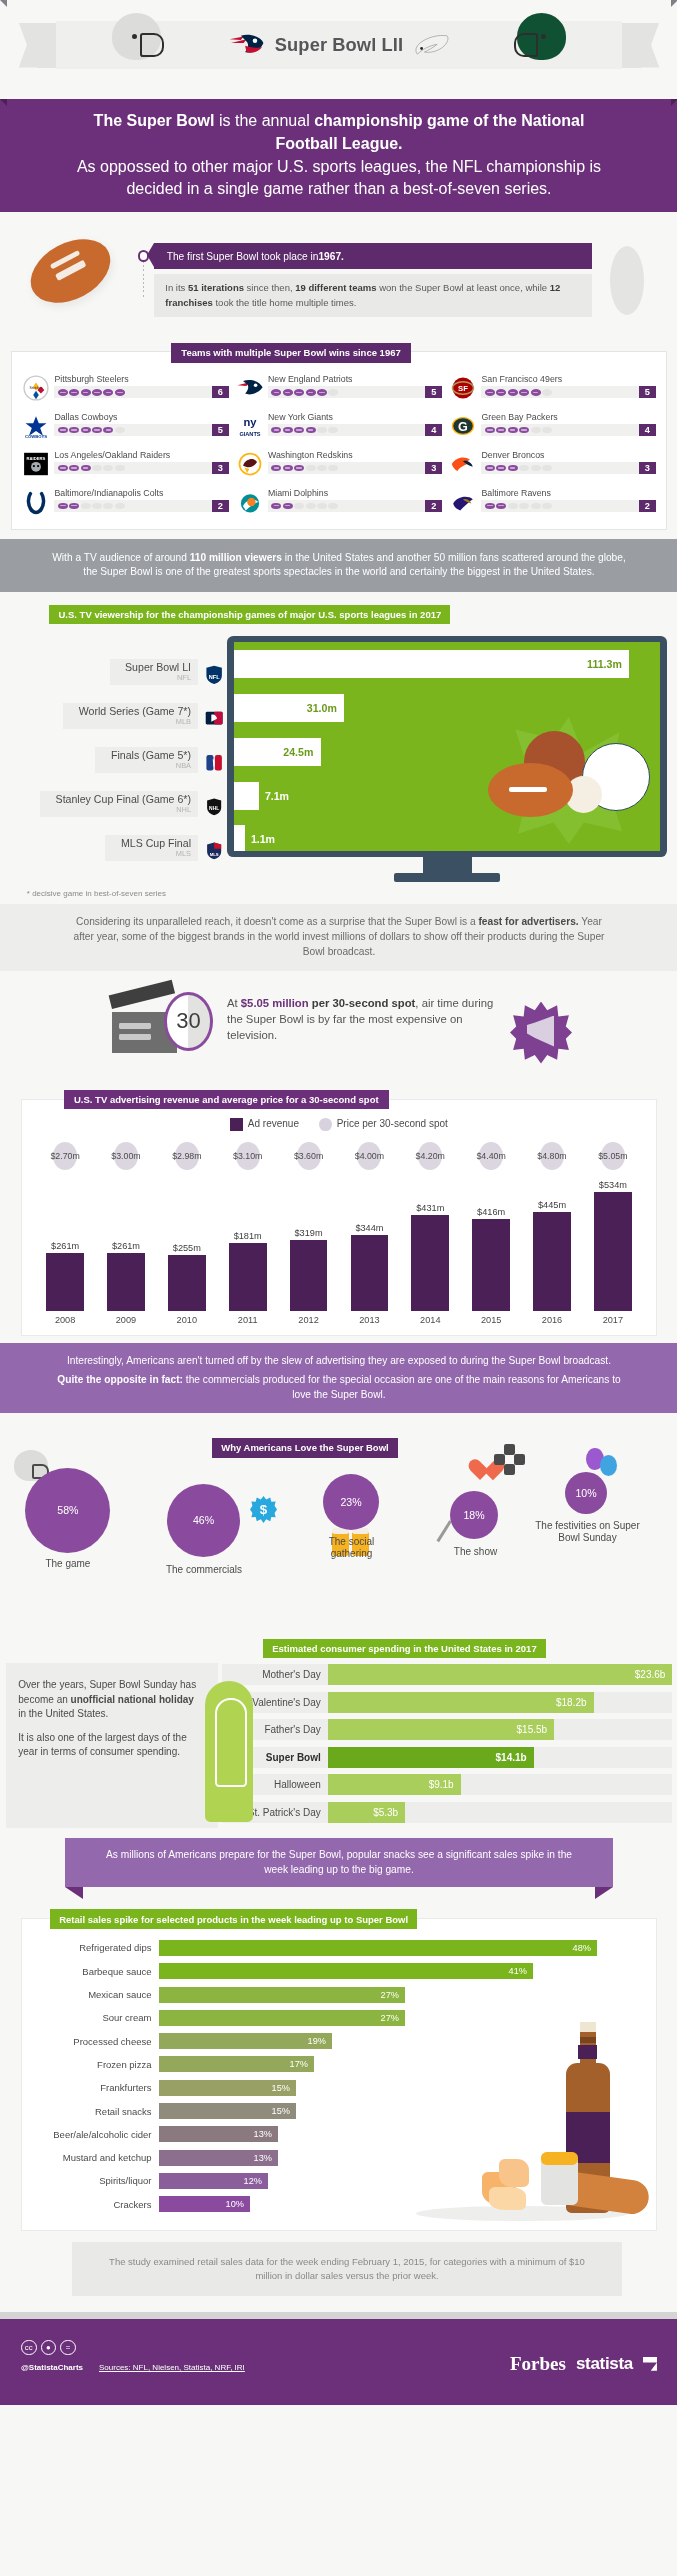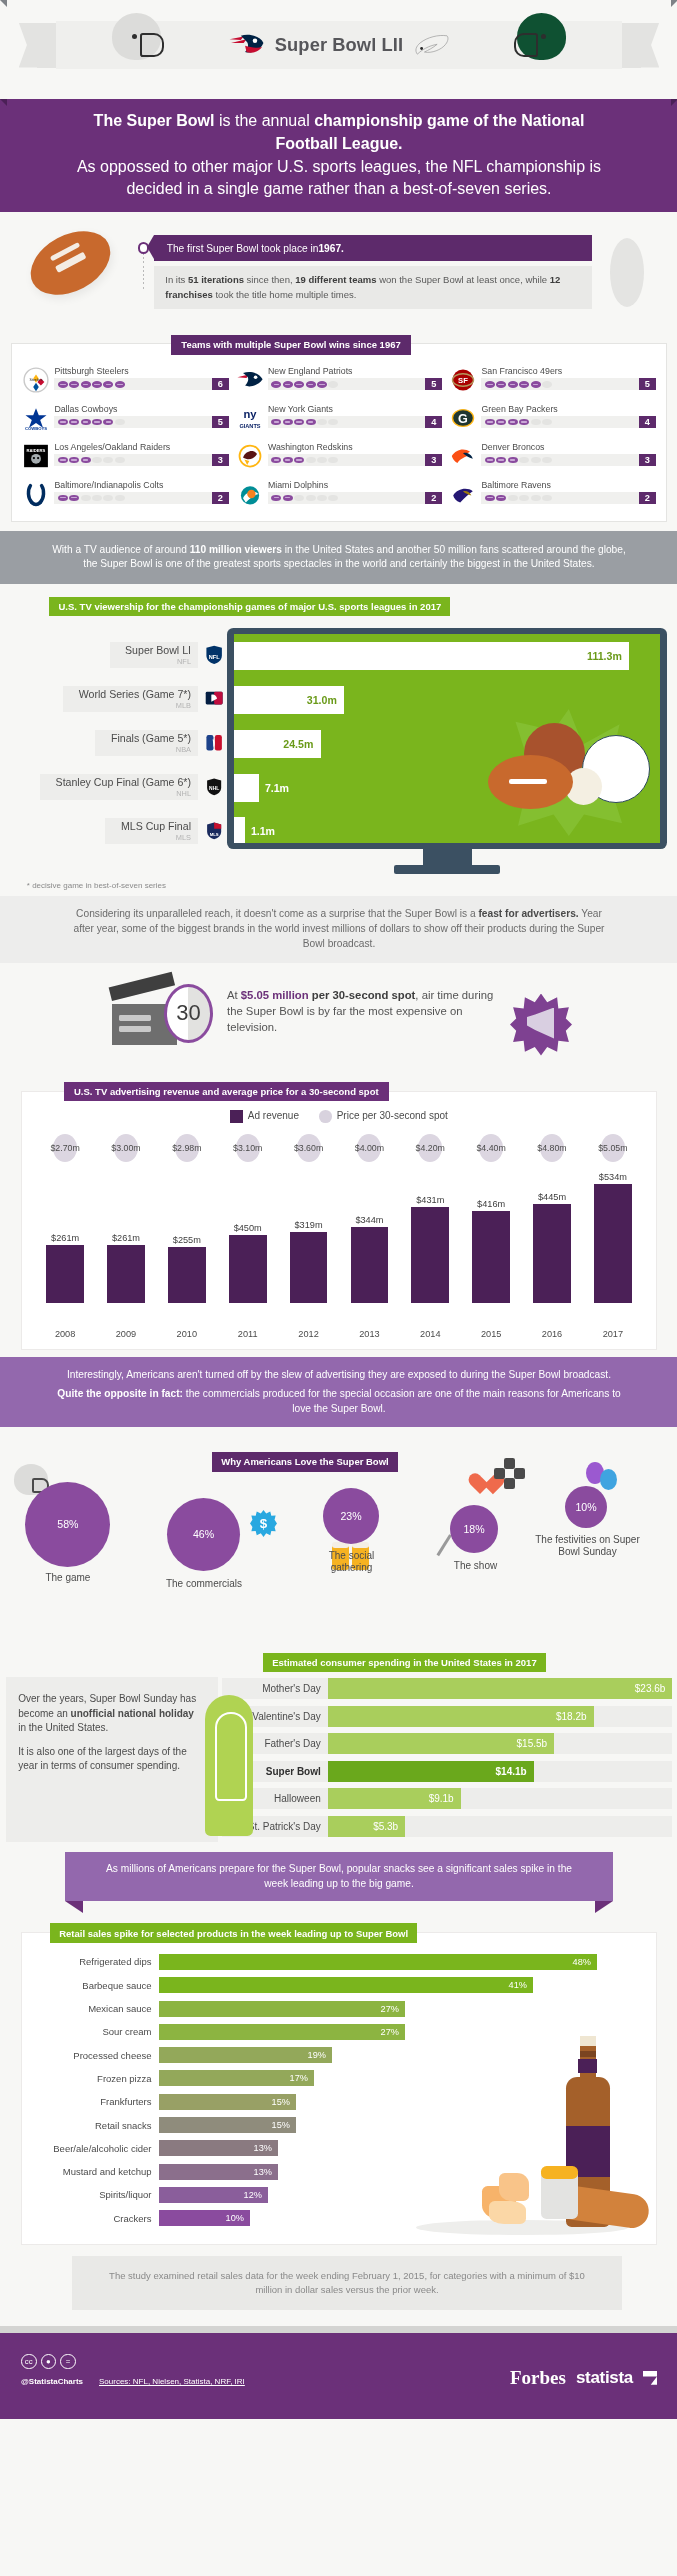--- a/index.html
+++ b/index.html
@@ -62,21 +62,21 @@
   .helm-mask { position:absolute; width:24px; height:24px; border:2.1px solid #2e2e2e; border-radius:2.8px 10px 10px 2.8px; top:20px; }
   .helmet.left .helm-mask { left:28px; }
   .helmet.right .helm-mask { right:28px; border-radius:10px 2.8px 2.8px 10px; }
   .helm-dot { position:absolute; width:5px; height:5px; background:#2e2e2e; border-radius:50%; top:21px; }
   .helmet.left .helm-dot { left:20px; }
   .helmet.right .helm-dot { right:20px; }
 
   .logo-pats, .logo-eagles { width:37px; height:24px; }
 
   
-  .sec-first { position:relative; height:131px; background:#f7f7f5; padding-top: 12.7px; }
+  .sec-first { position:relative; height:131px; background:#f7f7f5; padding-top: 12.7px; margin-top: 8px; }
   .football-big {
     position:absolute; left:28px; top:22.6px; width:85px; height:56px;
     background:#c8692d; border-radius:50% / 50%;
     transform: rotate(-28deg);
     box-shadow: 0 4.2px 10px rgba(0,0,0,.07);
   }
   .football-big:before{
     content:""; position:absolute; left:50%; top:12.7px; transform:translateX(-50%);
     width:32px; height:5.6px; background:#f4ece3; border-radius:2.8px;
   }
@@ -129,21 +129,21 @@
   .pip.on:after{ content:""; position:absolute; left:2.1px; top:2.5px; width:5.6px; height:1.4px; background:#c9a7d6; border-radius:0.7px;}
   .team-count { width:17px; background:#5d2a6b; color:#fff; font-size:9.2px; font-weight:700;
                 display:flex; align-items:center; justify-content:center; }
 
   
   .sec-tv { position:relative; padding: 12.7px 11.3px 5.6px; background:#f7f7f5; }
   .green-title{ display:inline-block; background:#7AB51D; color:#fff; font-weight:700;
                 font-size:9.5px; padding:4.2px 9.2px; margin-left:38px; }
   .tv-body{ display:flex; margin-top:11.3px; }
   .tv-labels{ width:212px; padding-top:5.6px; }
-  .tv-lab-row{ display:flex; align-items:center; justify-content:flex-end; gap:7px; height:44px; }
+  .tv-lab-row{ display:flex; align-items:flex-end; justify-content:flex-end; gap:7px; height:44px; }
   .tv-lab-txt{ background:#ededeb; padding:2.8px 7px 2.8px 15.5px; text-align:right; }
   .tv-lab-main{ font-size:10.6px; color:#4b4b4b; line-height:1.12; }
   .tv-lab-sub{ font-size:7.4px; color:#b3b3b3; }
   .lg{ width:18.3px; height:20px; flex:0 0 18.3px; }
   .tv-set{ flex:1; margin-left:4.2px; position:relative; }
   .tv-frame{ background:#3b5062; border-radius:6.4px; padding:6.4px; }
   .tv-screen{ background:#7AB51D; height:209px; position:relative; overflow:hidden; }
   .tv-bar{ position:absolute; left:0; background:#fff; height:28px; display:flex; align-items:center; }
   .tv-val{ font-size:10.6px; font-weight:700; color:#6a9a19; position:absolute; }
   .tv-val.inside{ right:7px; }
@@ -185,21 +185,21 @@
   .legend .sw-sq{ width:12.7px; height:12.7px; background:#4b2057; display:inline-block; vertical-align:middle; margin-right:5px; }
   .legend .sw-ci{ width:12.7px; height:12.7px; background:#d8d2de; border-radius:50%; display:inline-block; vertical-align:middle; margin-right:5px; }
   .adgrid{ display:grid; grid-template-columns: repeat(10, 1fr); align-items:end; }
   .adcol{ position:relative; display:flex; flex-direction:column; align-items:center; }
   .price-cell{ height:34px; display:flex; align-items:center; justify-content:center; position:relative; width:100%; }
   .price-blob{ position:absolute; width:24px; height:28px; background:#dcd6e1; border-radius:50%; }
   .price-lab{ position:relative; font-size:8.8px; color:#4b4b4b; font-weight:400; z-index:2; }
   .bar-area{ height:138px; width:100%; display:flex; flex-direction:column; justify-content:flex-end; align-items:center; }
   .bar-lab{ font-size:9.2px; color:#3d3d3d; margin-bottom:2.1px; }
   .bar{ width:62%; background:#4b2057; }
-  .year{ font-size:9.2px; color:#4b4b4b; padding:4.2px 0 1.4px;margin-top:22px; }
+  .year{ font-size:9.2px; color:#4b4b4b; padding:4.2px 0 1.4px; }
 
   
   .why{ position:relative; height:226px; background:#f7f7f5; }
   .why-title{ position:absolute; left:212px; top:25.4px; background:#5d2a6b; color:#fff;
               font-weight:700; font-size:9.5px; padding:4.2px 9.2px; }
   .circ{ position:absolute; border-radius:50%; background:#8a4b9e; color:#fff;
          display:flex; align-items:center; justify-content:center; font-size:10.6px; }
   .circ-lab{ position:absolute; font-size:10px; color:#4b4b4b; text-align:center; line-height:1.2; }
   .helm-small{ position:absolute; left:14px; top:37px; width:38px; height:34px; }
   .helm-small .s{ position:absolute; width:34px; height:31px; background:#dcdcda; border-radius:50% 50% 44% 44%; }
@@ -770,21 +770,21 @@
            <div class="bar" style="height:56px"></div>
          </div>
          <div class="year">2010</div>
        </div>
           <div class="adcol">
          <div class="price-cell">
            <span class="price-blob"></span>
            <span class="price-lab">$3.10m</span>
          </div>
          <div class="bar-area">
-           <div class="bar-lab">$450m</div>
+           <div class="bar-lab">$181m</div>
            <div class="bar" style="height:68px"></div>
          </div>
          <div class="year">2011</div>
        </div>
           <div class="adcol">
          <div class="price-cell">
            <span class="price-blob"></span>
            <span class="price-lab">$3.60m</span>
          </div>
          <div class="bar-area">

